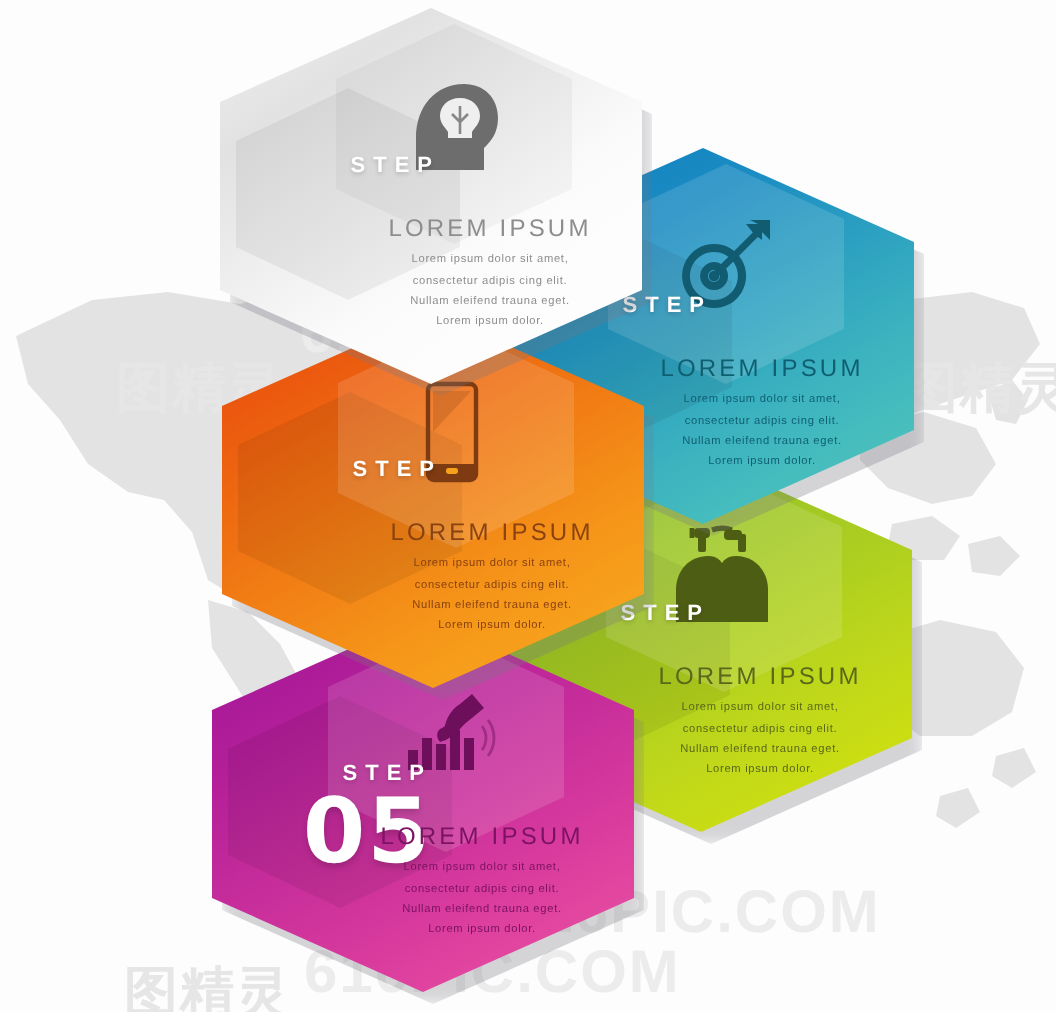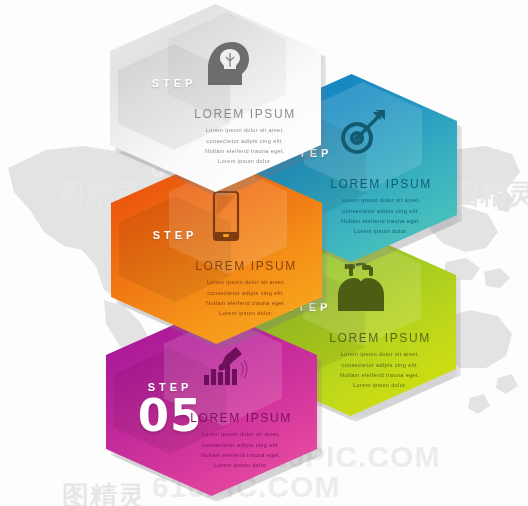--- a/index.html
+++ b/index.html
@@ -39,21 +39,21 @@
   
   .hex-inner{
     position:absolute;
     clip-path:polygon(50% 0%,100% 25%,100% 75%,50% 100%,0% 75%,0% 25%);
     background:rgba(0,0,0,0.07);
     pointer-events:none;
   }
   .hex-inner.lite{background:rgba(255,255,255,0.13);}
 
   
-  .stepblock{position:absolute;text-align:center;color:#fff;z-index:6;}
+  .stepblock{position:absolute;text-align:right;color:#fff;z-index:6;}
   .step-word{
     font-size:11px;font-weight:700;letter-spacing:4px;
     color:#ffffff;line-height:1;
     text-shadow:0 1px 2px rgba(0,0,0,0.18);
     margin-bottom:1px;
   }
   .step-num{
     font-size:45px;font-weight:700;line-height:0.98;
     letter-spacing:1px;color:#ffffff;
     font-family:"DejaVu Sans", sans-serif;

